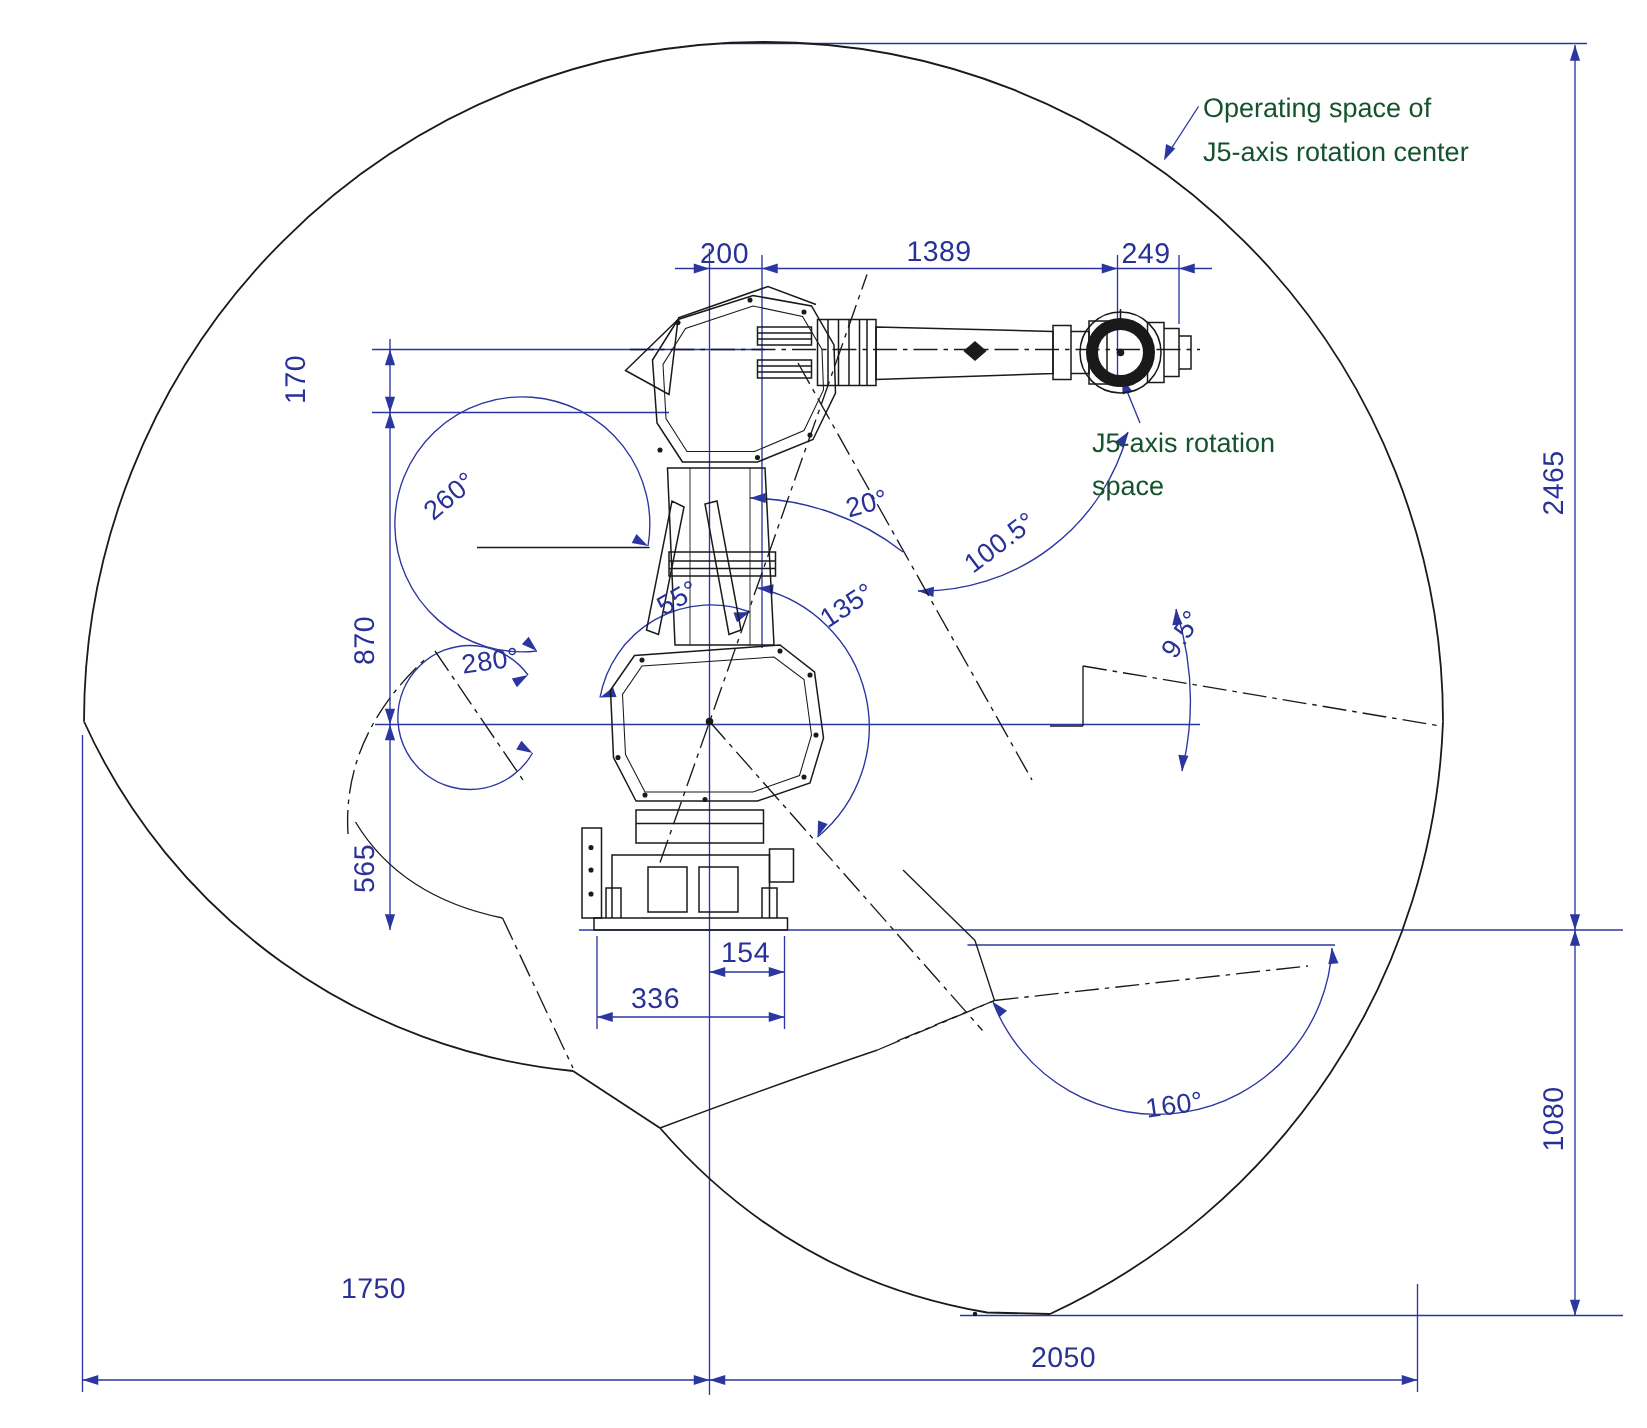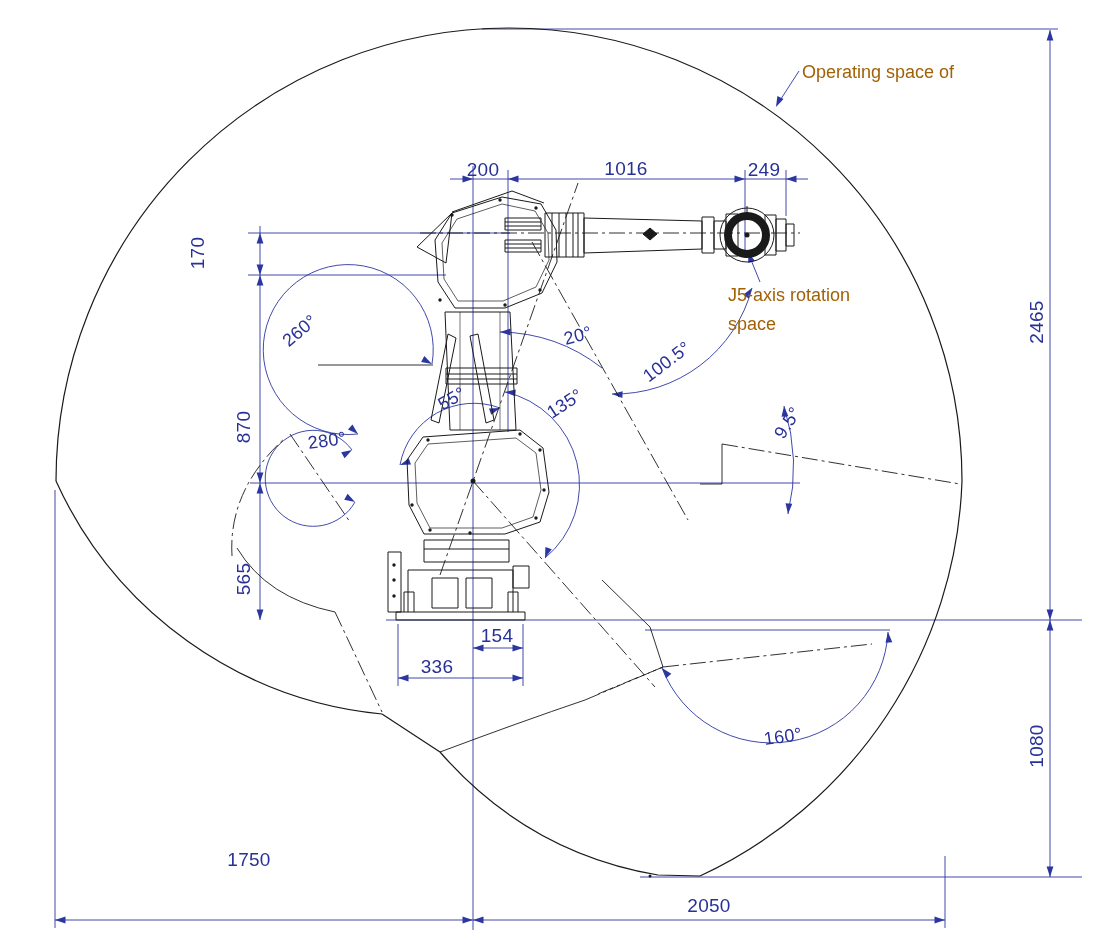--- a/index.html
+++ b/index.html
@@ -6,21 +6,21 @@
   .canvas{
     position:relative;width:1098px;height:952px;background:#fff;overflow:hidden;
     font-family:"Liberation Sans", sans-serif;
   }
   svg{position:absolute;left:0;top:0;}
   .lbl{
     position:absolute;color:#283197;font-size:19px;letter-spacing:.3px;
     white-space:nowrap;transform:translate(-50%,-50%);
   }
   .ang{font-size:18px;}
-  .note{position:absolute;color:#a16207;font-size:18px;white-space:nowrap;}
+  .note{position:absolute;color:#14532d;font-size:18px;white-space:nowrap;}
   .note div{line-height:29px;}
 </style>
 </head>
 <body>
 
 <div class="canvas">
 
 <svg width="1098" height="952" viewBox="0 0 1098 952" aria-hidden="true">
   <defs>
     <path id="arr" d="M0 0 L-10.5 3.4 L-10.5 -3.4 Z"></path>
@@ -191,21 +191,21 @@
       <circle cx="394" cy="565" r="1.7"></circle>
           <circle cx="394" cy="580" r="1.7"></circle>
       <circle cx="394" cy="596" r="1.7"></circle>
           <circle cx="473" cy="481" r="2.5"></circle>
       <circle cx="650" cy="876" r="1.5"></circle>
     </g>
   </g>
 </svg>
 
 <div class="lbl" style="left:483px;top:170px">200</div>
-<div class="lbl" style="left:626px;top:169px">1016</div>
+<div class="lbl" style="left:626px;top:169px">1389</div>
 <div class="lbl" style="left:764px;top:170px">249</div>
 <div class="lbl" style="left:198px;top:253px;transform:translate(-50%,-50%) rotate(-90deg)">170</div>
 <div class="lbl" style="left:244px;top:427px;transform:translate(-50%,-50%) rotate(-90deg)">870</div>
 <div class="lbl" style="left:244px;top:579px;transform:translate(-50%,-50%) rotate(-90deg)">565</div>
 <div class="lbl" style="left:1037px;top:322px;transform:translate(-50%,-50%) rotate(-90deg)">2465</div>
 <div class="lbl" style="left:1037px;top:746px;transform:translate(-50%,-50%) rotate(-90deg)">1080</div>
 <div class="lbl" style="left:497px;top:636px">154</div>
 <div class="lbl" style="left:437px;top:667px">336</div>
 <div class="lbl" style="left:249px;top:860px">1750</div>
 <div class="lbl" style="left:709px;top:906px">2050</div>
@@ -214,19 +214,20 @@
 <div class="lbl ang" style="left:327px;top:441px;transform:translate(-50%,-50%) rotate(-8deg)">280°</div>
 <div class="lbl ang" style="left:578px;top:336px;transform:translate(-50%,-50%) rotate(-15deg)">20°</div>
 <div class="lbl ang" style="left:667px;top:362px;transform:translate(-50%,-50%) rotate(-37deg)">100.5°</div>
 <div class="lbl ang" style="left:452px;top:399px;transform:translate(-50%,-50%) rotate(-30deg)">55°</div>
 <div class="lbl ang" style="left:565px;top:404px;transform:translate(-50%,-50%) rotate(-33deg)">135°</div>
 <div class="lbl ang" style="left:788px;top:423px;transform:translate(-50%,-50%) rotate(-57deg)">9.5°</div>
 <div class="lbl ang" style="left:783px;top:737px;transform:translate(-50%,-50%) rotate(-8deg)">160°</div>
 
 <div class="note" style="left:802px;top:58px">
   <div>Operating space of</div>
+  <div>J5-axis rotation center</div>
 </div>
 <div class="note" style="left:728px;top:281px">
   <div>J5-axis rotation</div>
   <div>space</div>
 </div>
 
 </div>
 
 </body></html>

